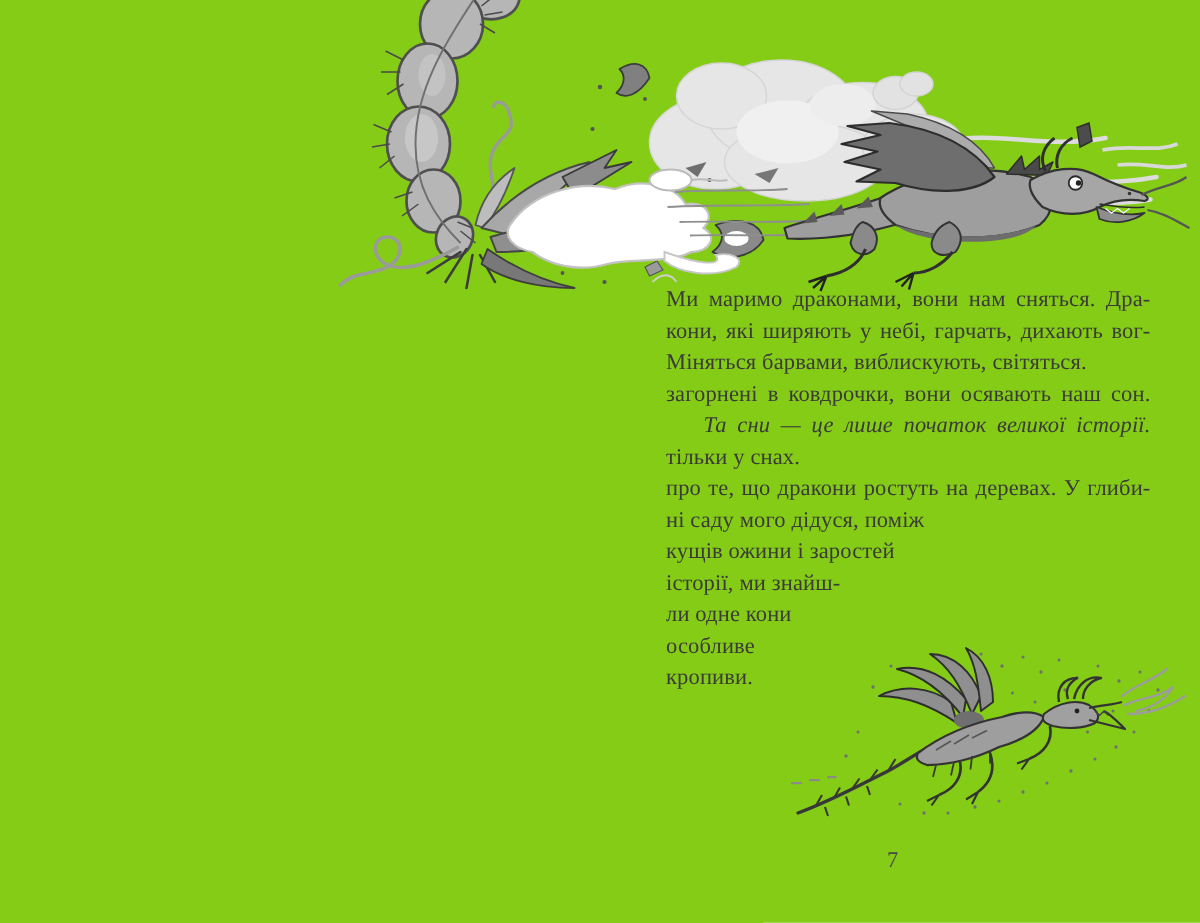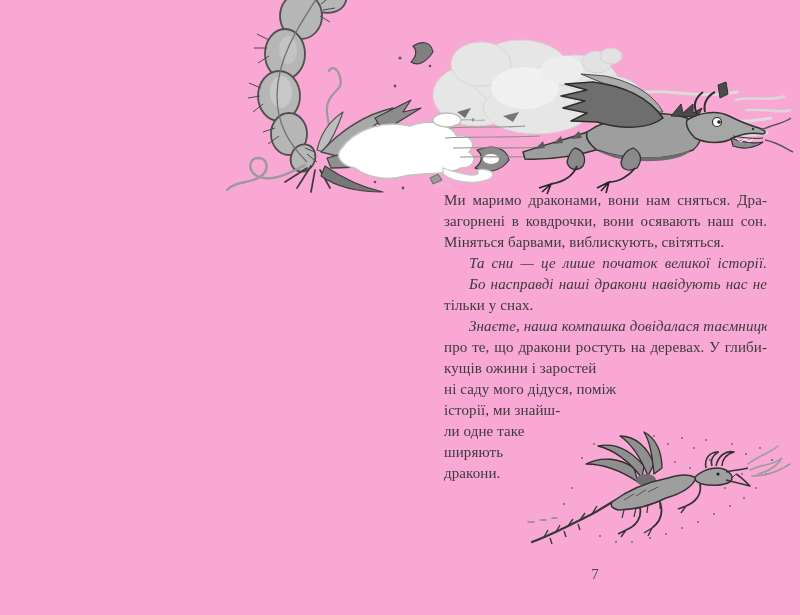--- a/index.html
+++ b/index.html
@@ -1,20 +1,20 @@
 <!DOCTYPE html>
 <html><head>
 <meta charset="utf-8">
 <style>
   html,body{margin:0;padding:0;}
   body{
     width:800px;height:615px;overflow:hidden;background:#ffffff;
     font-family:"Liberation Serif", serif;
   }
-  .page{position:relative;width:800px;height:615px;background:#f9a8d4;}
+  .page{position:relative;width:800px;height:615px;background:#84cc16;}
   .illo-top{position:absolute;left:225px;top:0;width:570px;height:195px;}
   .illo-bottom{position:absolute;left:520px;top:430px;width:275px;height:140px;}
   .text-block{
     position:absolute;left:444px;top:190px;width:323px;
     font-size:15px;color:#3a3a3a;letter-spacing:0.1px;
   }
   .line{height:21px;line-height:21px;overflow:hidden;white-space:nowrap;}
   .line.j{text-align:justify;text-align-last:justify;-moz-text-align-last:justify;}
   .line.ind{padding-left:25px;font-style:italic;}
   .page-number{
@@ -158,33 +158,32 @@
       <circle cx="494" cy="122" r="1.8" fill="#222222"></circle>
       <circle cx="528" cy="129" r="1.2" fill="#333333"></circle>
       <path d="M472,114 C468,106 470,98 478,92 M480,112 C478,104 482,96 490,92" fill="none" stroke="#2f2f2f" stroke-width="2"></path>
       <path d="M536,130 C548,124 558,124 566,118 M540,140 C552,142 560,148 568,152" fill="none" stroke="#555555" stroke-width="1.5"></path>
       <path d="M510,100 C530,96 545,102 560,96 M520,110 C540,108 552,114 566,110" fill="none" stroke="#d8d8d8" stroke-width="2.5"></path>
     </g>
   </svg>
 
   <div class="text-block">
       <div class="line j">Ми маримо драконами, вони нам сняться. Дра-</div>
+      <div class="line j">кони, які ширяють у небі, гарчать, дихають вог-</div>
+      <div class="line">Міняться барвами, виблискують, світяться.</div>
       <div class="line j">загорнені в ковдрочки, вони осявають наш сон.</div>
-      <div class="line">Міняться барвами, виблискують, світяться.</div>
       <div class="line j ind">Та сни — це лише початок великої історії.</div>
-      <div class="line j ind">Бо насправді наші дракони навідують нас не</div>
       <div class="line">тільки у снах.</div>
-      <div class="line j ind">Знаєте, наша компашка довідалася таємницю</div>
       <div class="line j">про те, що дракони ростуть на деревах. У глиби-</div>
+      <div class="line">ні саду мого дідуся, поміж</div>
       <div class="line">кущів ожини і заростей</div>
-      <div class="line">ні саду мого дідуся, поміж</div>
       <div class="line">історії, ми знайш-</div>
-      <div class="line">ли одне таке</div>
-      <div class="line">ширяють</div>
-      <div class="line">дракони.</div>
+      <div class="line">ли одне кони</div>
+      <div class="line">особливе</div>
+      <div class="line">кропиви.</div>
     </div>
 
   <svg class="illo-bottom" viewBox="0 0 275 140" aria-hidden="true">
 
     <g fill="#6f6f6f">
       <circle cx="62" cy="28" r="1.1"></circle>
         <circle cx="74" cy="14" r="1"></circle>
         <circle cx="92" cy="20" r="1.1"></circle>
       <circle cx="106" cy="8" r="1"></circle>
         <circle cx="120" cy="16" r="1.1"></circle>

